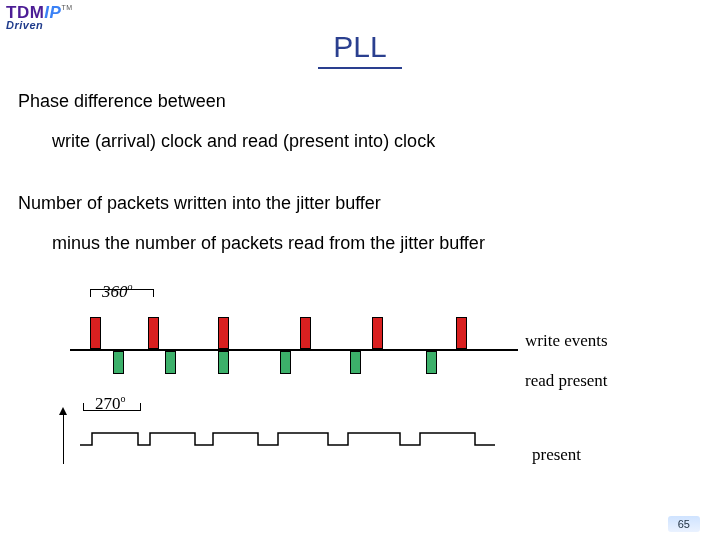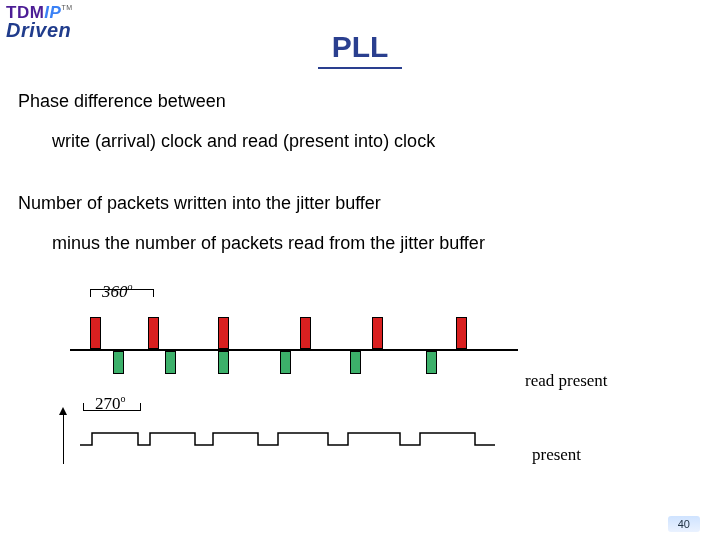--- a/index.html
+++ b/index.html
@@ -19,37 +19,37 @@
     font-size: 17px;
     line-height: 1;
     letter-spacing: 0.5px;
   }
   .logo .tdm { color: #4c1d95; }
   .logo .ip { color: #3b82f6; font-style: italic; }
   .logo .driven {
     display: block;
     color: #203c8c;
     font-style: italic;
-    font-size: 20px;
+    font-size: 11px;
     margin-top: -1px;
   }
   .logo .tm {
     font-size: 7px;
     color: #555;
     vertical-align: top;
     font-weight: normal;
   }
   .title {
     position: absolute;
     top: 30px;
     left: 0;
     width: 720px;
     text-align: center;
     font-size: 30px;
-    font-weight: bold;
+    font-weight: normal;
     color: #2a3f8f;
     font-family: "Trebuchet MS", Arial, sans-serif;
   }
   .title-underline {
     position: absolute;
     top: 67px;
     left: 318px;
     width: 84px;
     height: 2px;
     background: #2a3f8f;
@@ -199,29 +199,30 @@
     </div>
   <div id="read-bars">
       <div class="read-bar" style="left: 43px;"></div>
       <div class="read-bar" style="left: 95px;"></div>
       <div class="read-bar" style="left: 148px;"></div>
       <div class="read-bar" style="left: 210px;"></div>
       <div class="read-bar" style="left: 280px;"></div>
       <div class="read-bar" style="left: 356px;"></div>
     </div>
 
+  <div class="lbl lbl-write">write events</div>
   <div class="lbl lbl-read">read present</div>
 
   <div class="bracket-mid"></div>
   <div class="deg270"><span>270</span><sup>o</sup></div>
 
   <div class="arrow-up"></div>
 
   <svg class="counter-svg" width="430" height="40">
     <path d="M 0 20 L 12 20 L 12 8 L 58 8 L 58 20 L 70 20 L 70 8 L 115 8 L 115 20
              L 133 20 L 133 8 L 178 8 L 178 20 L 198 20 L 198 8 L 248 8 L 248 20
              L 268 20 L 268 8 L 320 8 L 320 20 L 340 20 L 340 8 L 395 8 L 395 20 L 415 20" stroke="#000" fill="none" stroke-width="1.5"></path>
   </svg>
 
   <div class="lbl lbl-counter">present</div>
 </div>
 
-<div class="page-num">40</div>
+<div class="page-num">65</div>
 
 </body></html>

